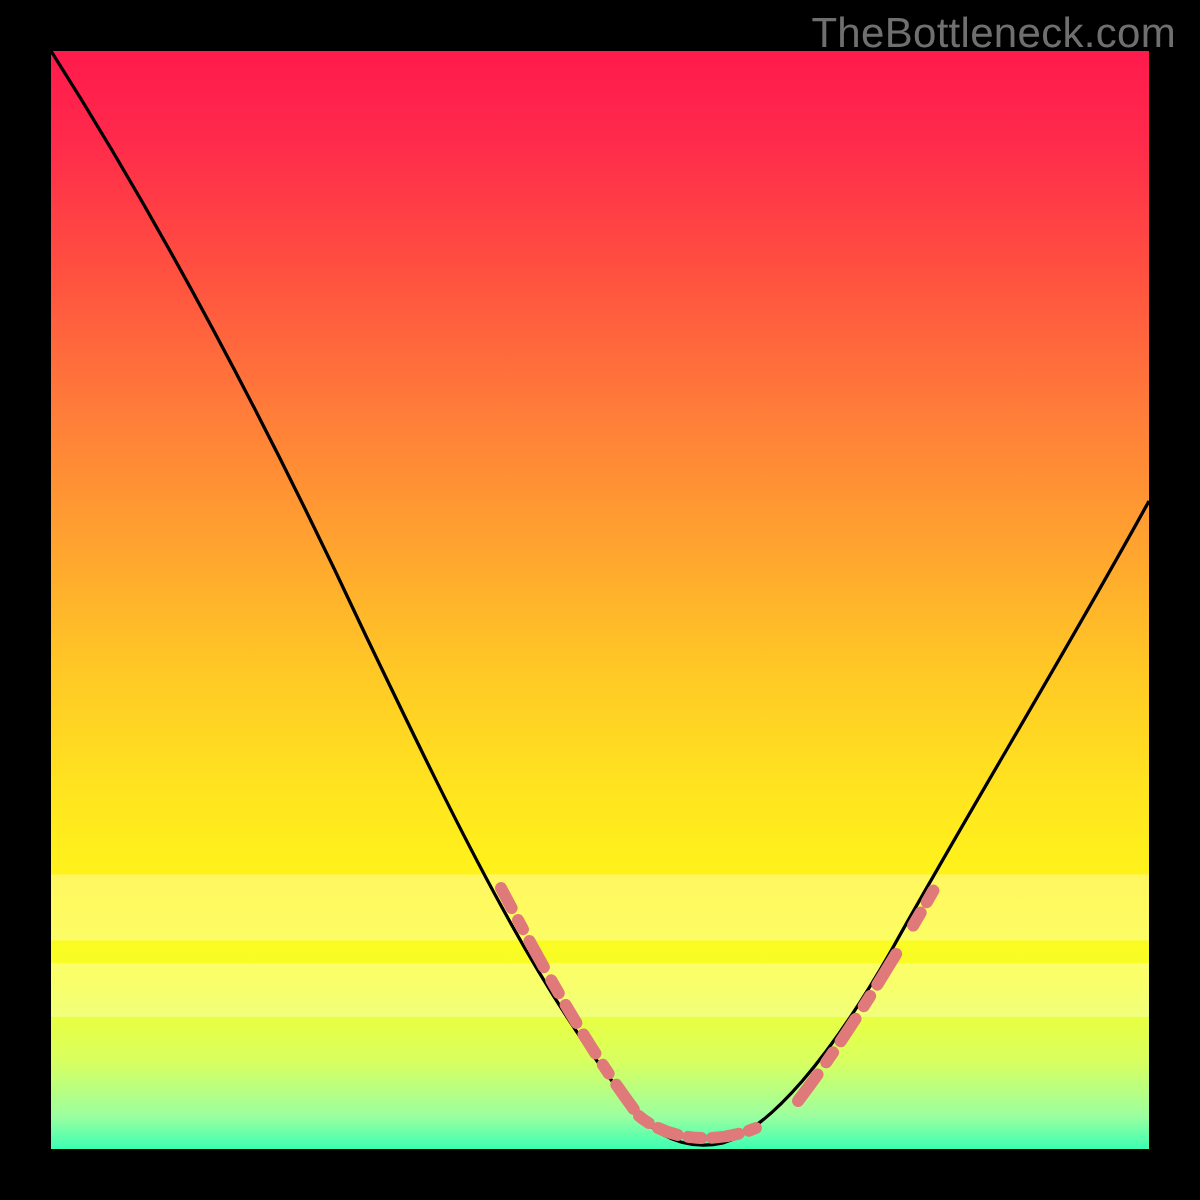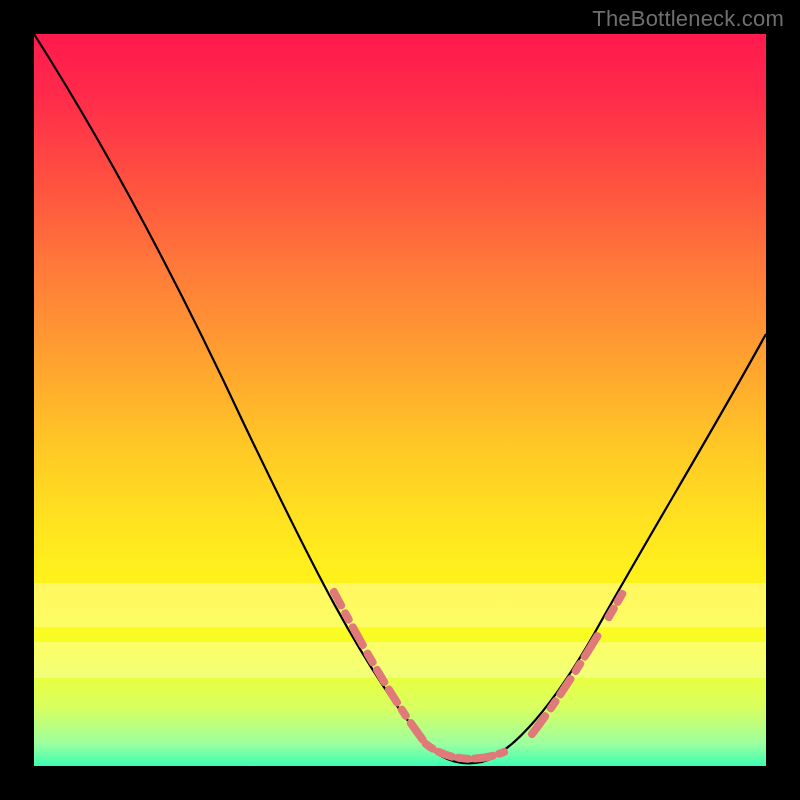--- a/index.html
+++ b/index.html
@@ -45,21 +45,21 @@
     left: 0;
     top: 0;
     width: 732px;
     height: 732px;
   }
   .watermark {
     position: absolute;
     top: 6px;
     right: 16px;
     color: #6f6f6f;
-    font-size: 22px;
+    font-size: 28px;
     letter-spacing: 0.2px;
     font-weight: 500;
   }
 </style>
 </head>
 <body>
 
 <div class="frame">
   <div class="glow-band glow1"></div>
   <div class="glow-band glow2"></div>

